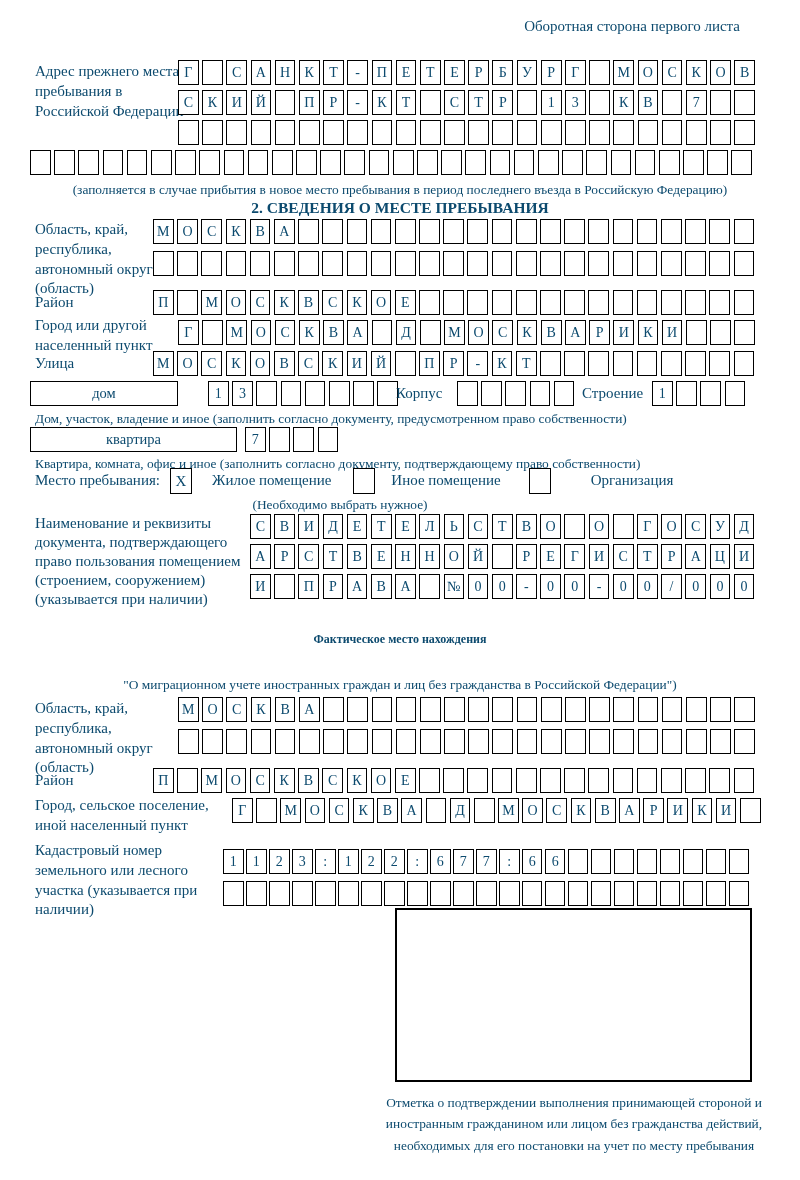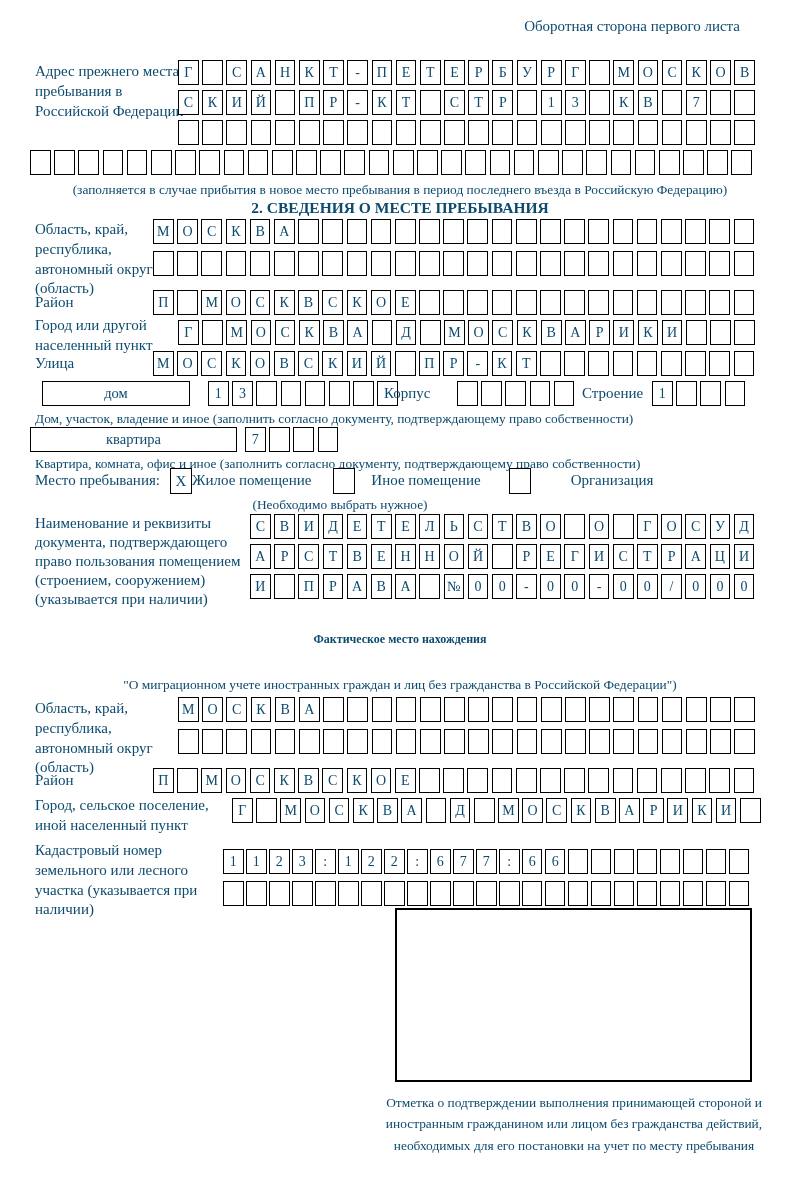--- a/index.html
+++ b/index.html
@@ -290,61 +290,61 @@
       <div class="cell"></div>
       <div class="cell"></div>
       <div class="cell"></div>
       <div class="cell"></div>
       <div class="cell"></div>
       <div class="cell"></div>
       <div class="cell"></div>
       <div class="cell"></div>
     </div>
 
-  <div class="longbox" style="left:30px;top:381px;width:148px;margin-left:12px;">дом</div>
+  <div class="longbox" style="left:30px;top:381px;width:148px;">дом</div>
   <div class="cellrow" style="left:208px;top:381px;">
       <div class="cell">1</div>
       <div class="cell">3</div>
       <div class="cell"></div>
       <div class="cell"></div>
       <div class="cell"></div>
       <div class="cell"></div>
       <div class="cell"></div>
       <div class="cell"></div>
     </div>
-  <div class="abs lbl" style="left:384px;top:384px;">Корпус</div>
+  <div class="abs lbl" style="left:396px;top:384px;">Корпус</div>
   <div class="cellrow" style="left:457px;top:381px;">
       <div class="cell"></div>
       <div class="cell"></div>
       <div class="cell"></div>
       <div class="cell"></div>
       <div class="cell"></div>
     </div>
   <div class="abs lbl" style="left:582px;top:384px;">Строение</div>
   <div class="cellrow" style="left:652px;top:381px;">
       <div class="cell">1</div>
       <div class="cell"></div>
       <div class="cell"></div>
       <div class="cell"></div>
     </div>
-  <div class="abs small" style="left:35px;top:410px;">Дом, участок, владение и иное (заполнить согласно документу, подтверждающему право собственности)</div>
+  <div class="abs small" style="left:35px;top:410px;">Дом, участок, владение и иное (заполнить согласно документу, предусмотренном право собственности)</div>
 
   <div class="longbox" style="left:30px;top:427px;width:207px;">квартира</div>
   <div class="cellrow" style="left:245px;top:427px;">
       <div class="cell">7</div>
       <div class="cell"></div>
       <div class="cell"></div>
       <div class="cell"></div>
     </div>
   <div class="abs small" style="left:35px;top:455px;">Квартира, комната, офис и иное (заполнить согласно документу, подтверждающему право собственности)</div>
 
   <div class="abs stayrow" style="left:35px;top:468px;">
     <span class="lbl">Место пребывания:</span>
     <span class="chk" style="margin-left:10px;">X</span>
-    <span class="lbl" style="margin-left:0;">Жилое помещение</span>
+    <span class="lbl" style="margin-left:20px;">Жилое помещение</span>
     <span class="chk" style="margin-left:22px;"></span>
     <span class="lbl" style="margin-left:16px;">Иное помещение</span>
     <span class="chk" style="margin-left:28px;"></span>
     <span class="lbl" style="margin-left:40px;">Организация</span>
   </div>
   <div class="abs lbl" style="left:35px;top:514px;width:222px;line-height:1.26;">Наименование и реквизиты документа, подтверждающего право пользования помещением (строением, сооружением) (указывается при наличии)</div>
 
   <div class="abs small" style="left:230px;top:496px;width:220px;text-align:center;">(Необходимо выбрать нужное)</div>
   <div class="cellrow" style="left:250px;top:514px;">
       <div class="cell">С</div>

